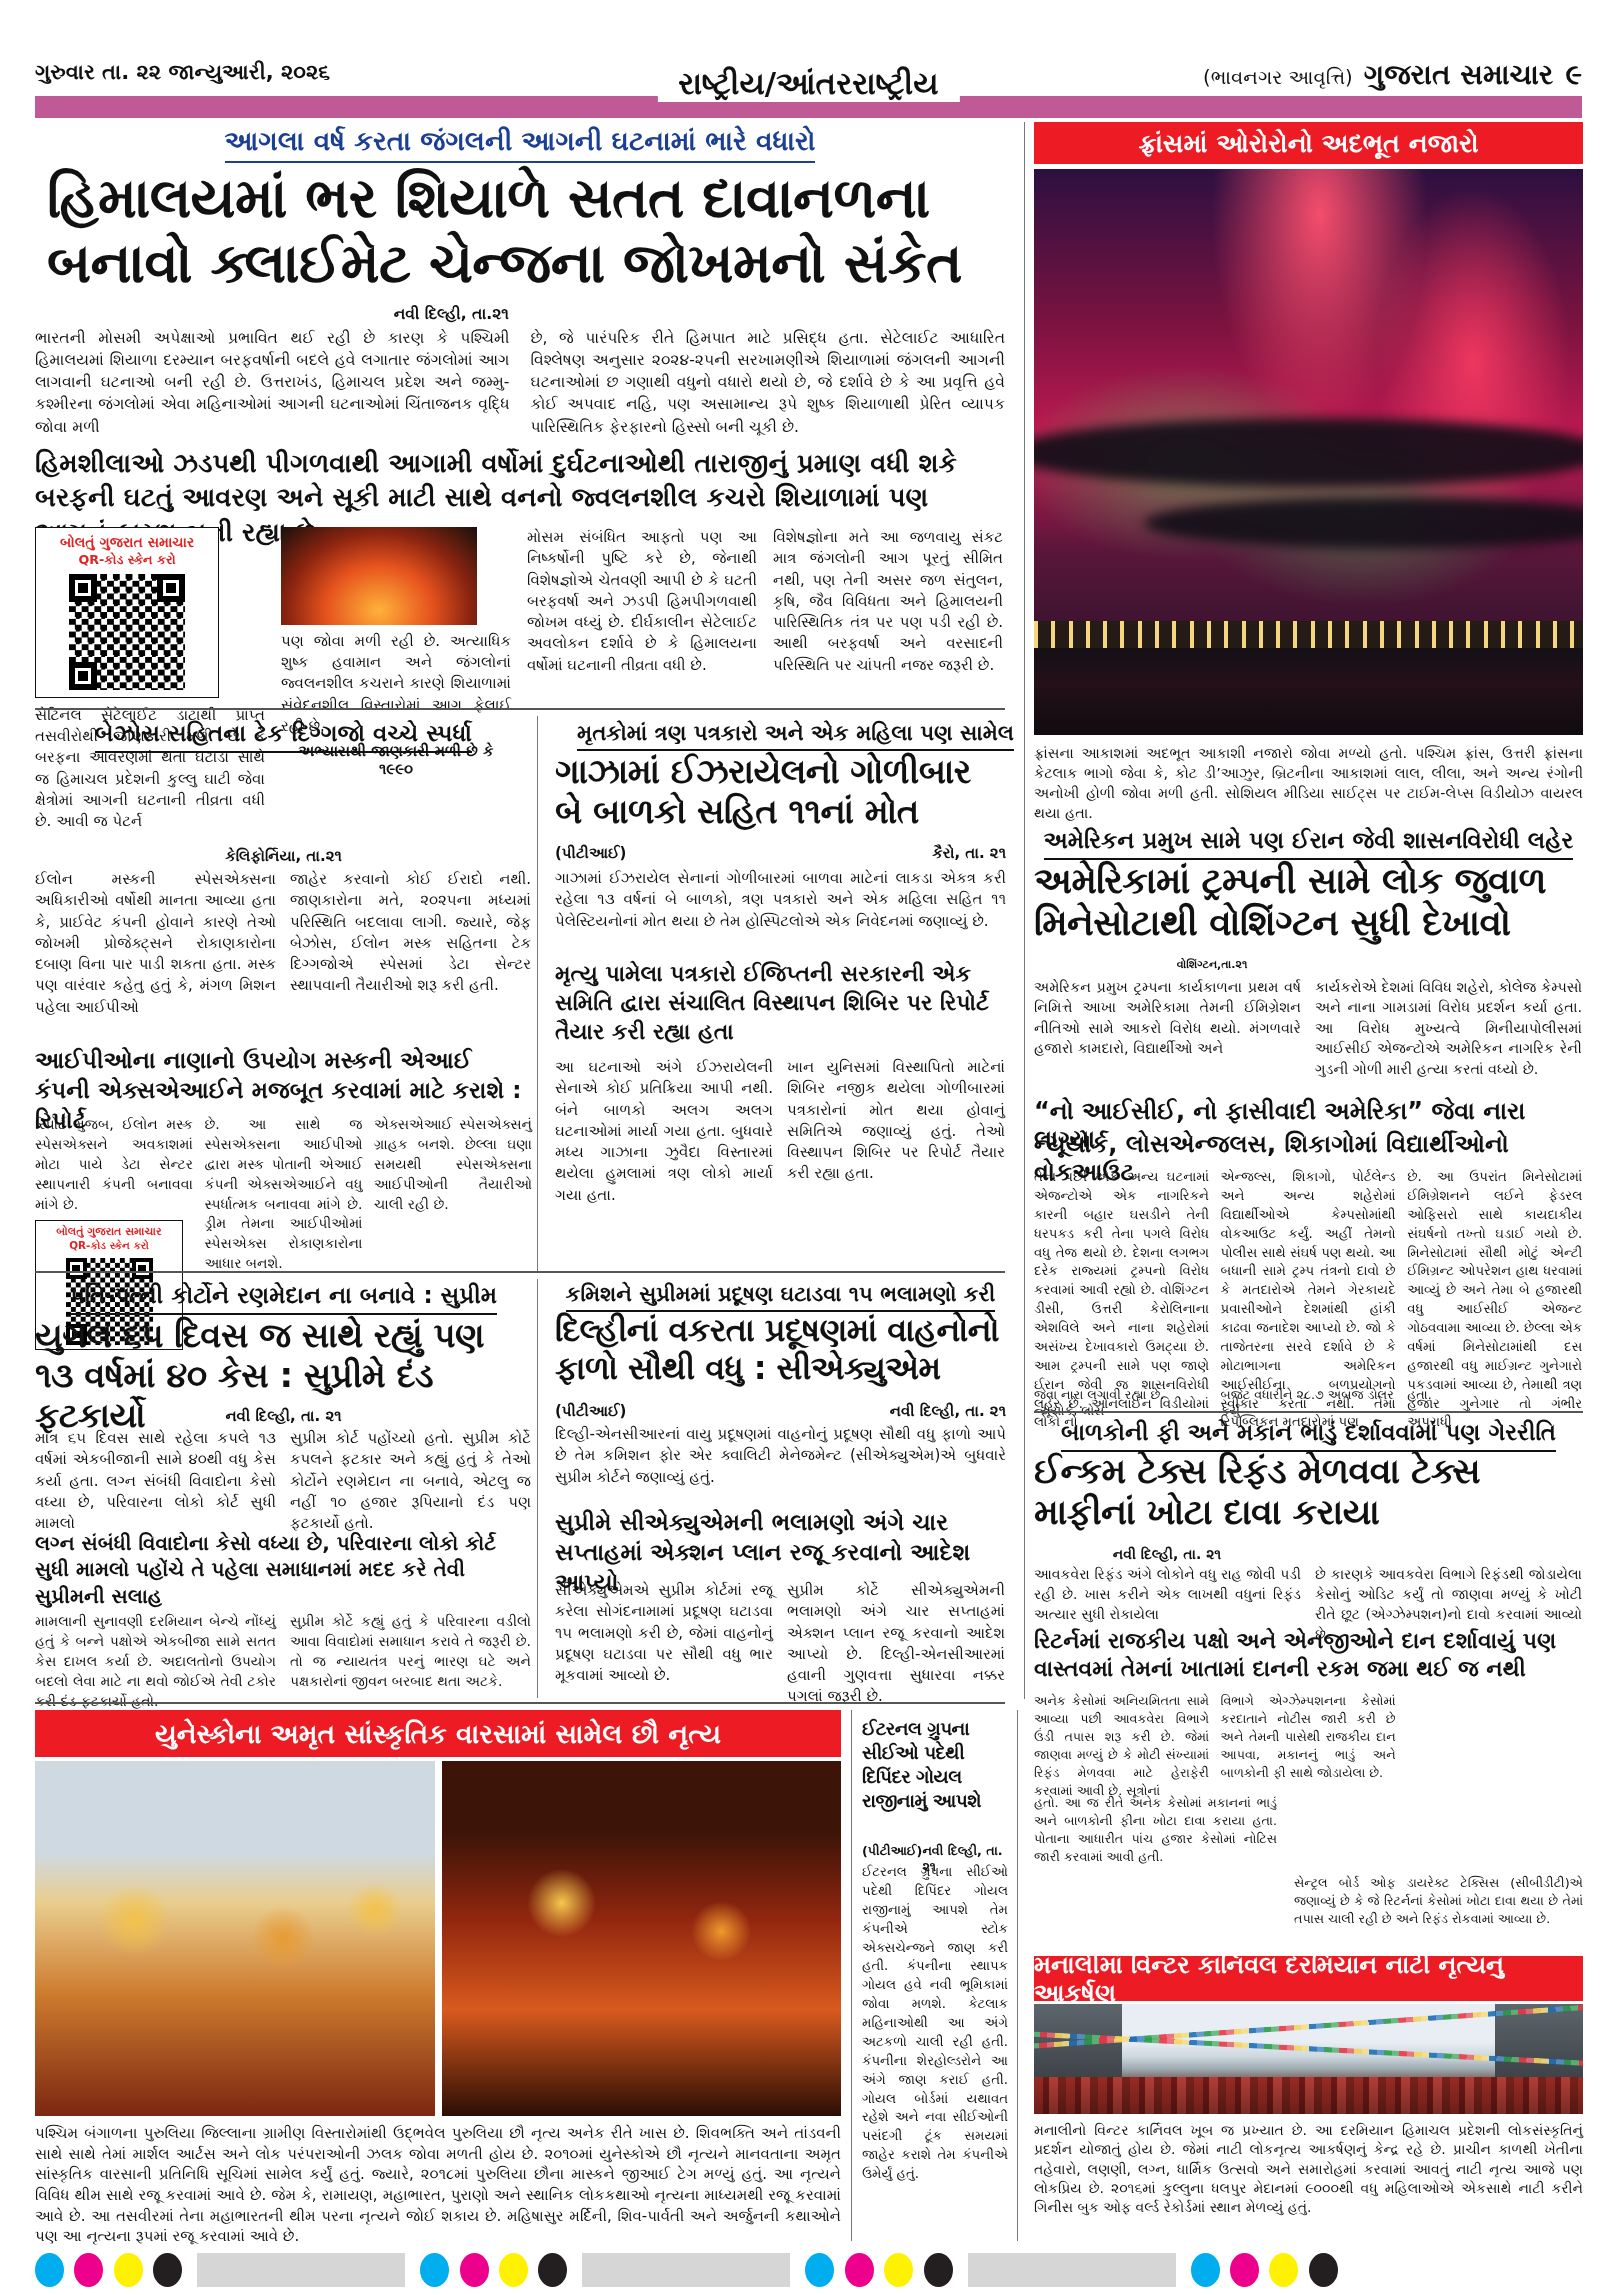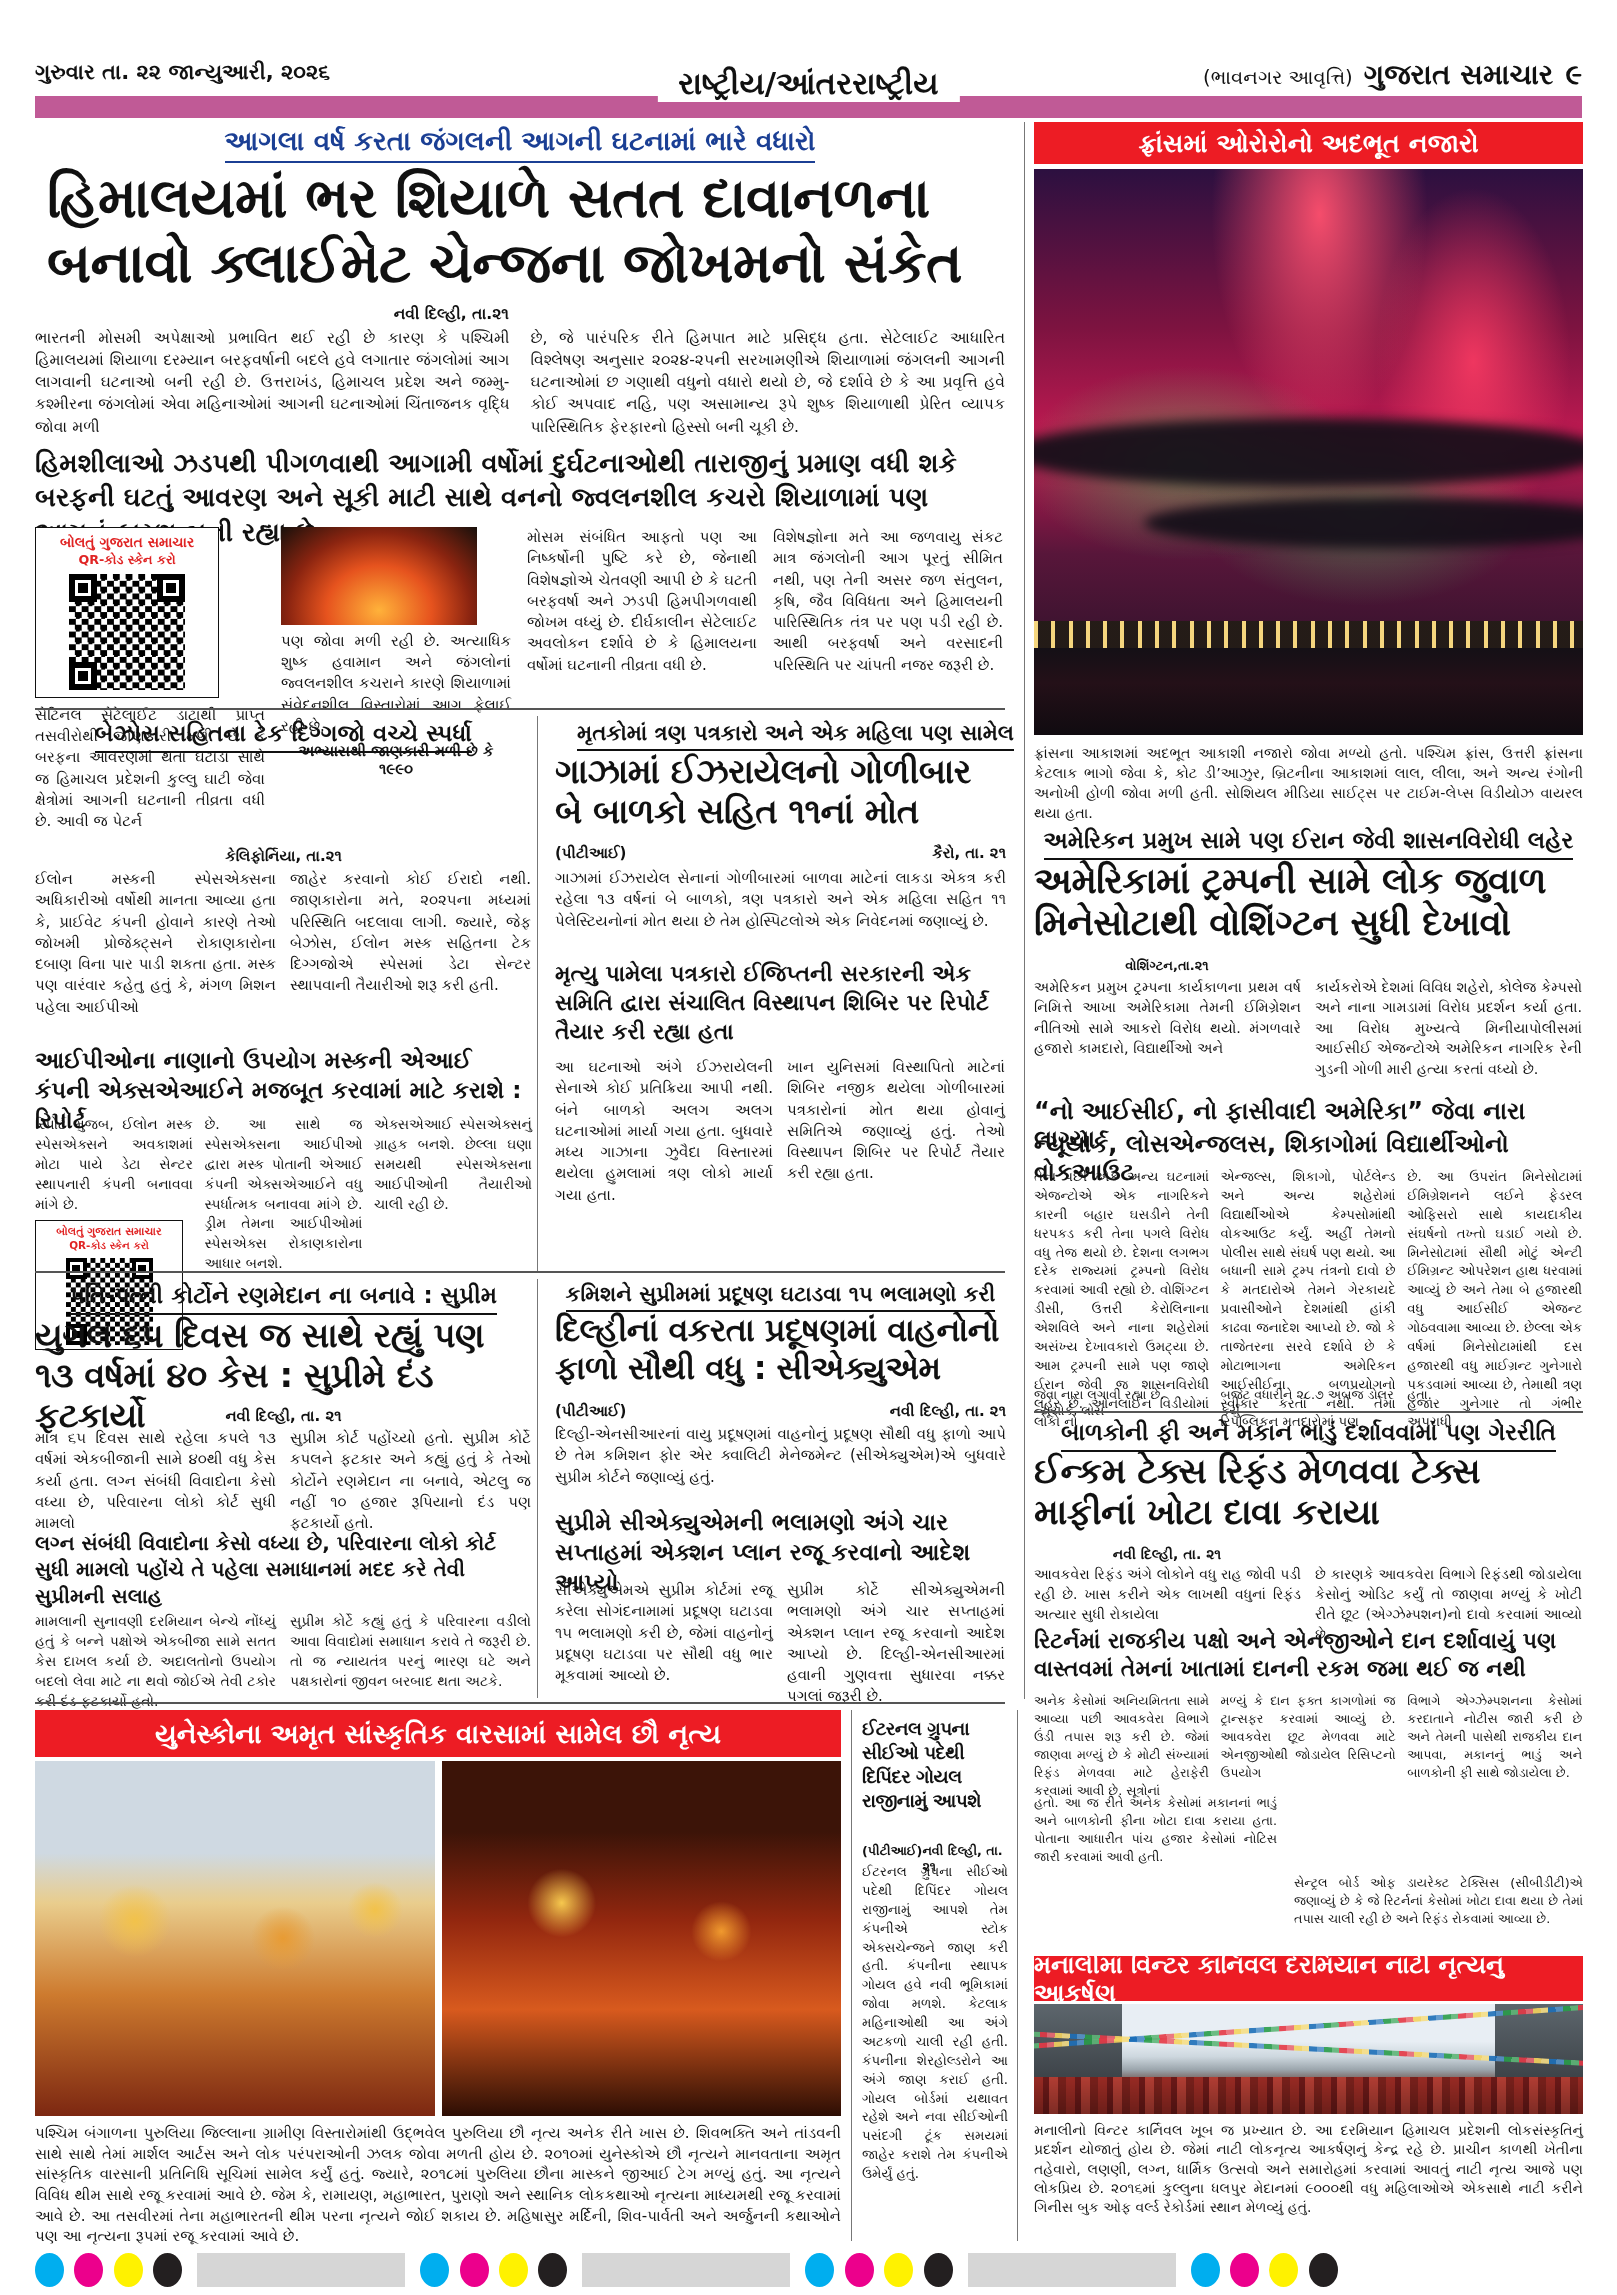--- a/index.html
+++ b/index.html
@@ -209,21 +209,21 @@
   <div class="ph aurora" style="left:1034px;top:169px;width:549px;height:566px;">
     <div class="cloud" style="top:44%;"></div>
     <div class="cloud" style="top:58%;height:52px;left:20%;width:90%;"></div>
     <div class="lights" style="bottom:87px;"></div>
     <div class="water"></div>
   </div>
   <div class="abs caption" style="left:1034px;top:744px;width:549px;font-size:14.4px;">ફ્રાંસના આકાશમાં અદભૂત આકાશી નજારો જોવા મળ્યો હતો. પશ્ચિમ ફ્રાંસ, ઉત્તરી ફ્રાંસના કેટલાક ભાગો જેવા કે, કોટ ડી’આઝુર, બ્રિટનીના આકાશમાં લાલ, લીલા, અને અન્ય રંગોની અનોખી હોળી જોવા મળી હતી. સોશિયલ મીડિયા સાઈટ્સ પર ટાઈમ-લેપ્સ વિડીયોઝ વાયરલ થયા હતા.</div>
 
   <div class="abs kicker" style="left:1034px;top:827px;width:549px;font-size:23px;"><span>અમેરિકન પ્રમુખ સામે પણ ઈરાન જેવી શાસનવિરોધી લહેર</span></div>
   <div class="abs headline" style="left:1034px;top:860px;width:549px;font-size:36px;">અમેરિકામાં ટ્રમ્પની સામે લોક જુવાળ મિનેસોટાથી વોશિંગ્ટન સુધી દેખાવો</div>
-  <div class="abs b c" style="left:1034px;top:958px;width:266px;font-size:13px;">વોશિંગ્ટન,તા.૨૧</div>
+  <div class="abs b c" style="left:1079px;top:958px;width:266px;font-size:11px;">વોશિંગ્ટન,તા.૨૧</div>
   <div class="abs cols" style="left:1034px;top:977px;width:549px;gap:14px;">
     <div class="body-t" style="width:267px;font-size:14.4px;">અમેરિકન પ્રમુખ ટ્રમ્પના કાર્યકાળના પ્રથમ વર્ષ નિમિત્તે આખા અમેરિકામા તેમની ઈમિગ્રેશન નીતિઓ સામે આકરો વિરોધ થયો. મંગળવારે હજારો કામદારો, વિદ્યાર્થીઓ અને</div>
     <div class="body-t" style="width:267px;font-size:14.4px;">કાર્યકરોએ દેશમાં વિવિધ શહેરો, કોલેજ કેમ્પસો અને નાના ગામડામાં વિરોધ પ્રદર્શન કર્યા હતા. આ વિરોધ મુખ્યત્વે મિનીયાપોલીસમાં આઈસીઈ એજન્ટોએ અમેરિકન નાગરિક રેની ગુડની ગોળી મારી હત્યા કરતાં વધ્યો છે.</div>
   </div>
   <div class="abs b" style="left:1034px;top:1097px;width:549px;font-size:24px;">“નો આઈસીઈ, નો ફાસીવાદી અમેરિકા” જેવા નારા લાગ્યા</div>
   <div class="abs b" style="left:1034px;top:1130px;width:549px;font-size:24px;">ન્યૂયોર્ક, લોસએન્જલસ, શિકાગોમાં વિદ્યાર્થીઓનો વોકઆઉટ</div>
   <div class="abs cols" style="left:1034px;top:1168px;width:549px;gap:11.6px;">
     <div class="body-t" style="width:175px;font-size:13.3px;">તેના પછી એક અન્ય ઘટનામાં એજન્ટોએ એક નાગરિકને કારની બહાર ઘસડીને તેની ધરપકડ કરી તેના પગલે વિરોધ વધુ તેજ થયો છે. દેશના લગભગ દરેક રાજ્યમાં ટ્રમ્પનો વિરોધ કરવામાં આવી રહ્યો છે. વોશિંગ્ટન ડીસી, ઉત્તરી કેરોલિનાના એશવિલે અને નાના શહેરોમાં અસંખ્ય દેખાવકારો ઉમટ્યા છે. આમ ટ્રમ્પની સામે પણ જાણે ઈરાન જેવી જ શાસનવિરોધી લહેર છે. ઓનલાઈન વિડીયોમાં લોકો નો</div>
     <div class="body-t" style="width:175px;font-size:13.3px;">એન્જલ્સ, શિકાગો, પોર્ટલેન્ડ અને અન્ય શહેરોમાં વિદ્યાર્થીઓએ કેમ્પસોમાંથી વોકઆઉટ કર્યું. અહીં તેમનો પોલીસ સાથે સંઘર્ષ પણ થયો. આ બધાની સામે ટ્રમ્પ તંત્રનો દાવો છે કે મતદારોએ તેમને ગેરકાયદે પ્રવાસીઓને દેશમાંથી હાંકી કાઢવા જનાદેશ આપ્યો છે. જો કે તાજેતરના સરવે દર્શાવે છે કે મોટાભાગના અમેરિકન આઈસીઈના બળપ્રયોગનો સ્વીકાર કરતાં નથી. તેમા રિપબ્લિકન મતદારોમાં પણ</div>
     <div class="body-t" style="width:175px;font-size:13.3px;">છે. આ ઉપરાંત મિનેસોટામાં ઈમિગ્રેશનને લઈને ફેડરલ ઓફિસરો સાથે કાયદાકીય સંઘર્ષનો તખ્તો ઘડાઈ ગયો છે. મિનેસોટામાં સૌથી મોટું એન્ટી ઈમિગ્રન્ટ ઓપરેશન હાથ ધરવામાં આવ્યું છે અને તેમા બે હજારથી વધુ આઈસીઈ એજન્ટ ગોઠવવામા આવ્યા છે. છેલ્લા એક વર્ષમાં મિનેસોટામાંથી દસ હજારથી વધુ માઈગ્રન્ટ ગુનેગારો પકડવામાં આવ્યા છે, તેમાથી ત્રણ હજાર ગુનેગાર તો ગંભીર અપરાધી</div>
@@ -239,21 +239,20 @@
   <div class="abs kicker" style="left:1034px;top:1419px;width:549px;font-size:23px;"><span>બાળકોની ફી અને મકાન ભાડું દર્શાવવામાં પણ ગેરરીતિ</span></div>
   <div class="abs headline" style="left:1034px;top:1451px;width:549px;font-size:35px;">ઈન્કમ ટેક્સ રિફંડ મેળવવા ટેક્સ માફીનાં ખોટા દાવા કરાયા</div>
   <div class="abs b c" style="left:1034px;top:1546px;width:266px;font-size:14px;">નવી દિલ્હી, તા. ૨૧</div>
   <div class="abs cols" style="left:1034px;top:1565px;width:549px;gap:14px;">
     <div class="body-t" style="width:267px;font-size:14px;">આવકવેરા રિફંડ અંગે લોકોને વધુ રાહ જોવી પડી રહી છે. ખાસ કરીને એક લાખથી વધુનાં રિફંડ અત્યાર સુધી રોકાયેલા</div>
     <div class="body-t" style="width:267px;font-size:14px;">છે કારણકે આવકવેરા વિભાગે રિફંડથી જોડાયેલા કેસોનું ઓડિટ કર્યું તો જાણવા મળ્યું કે ખોટી રીતે છૂટ (એગ્ઝેમ્પશન)નો દાવો કરવામાં આવ્યો છે.</div>
   </div>
   <div class="abs b" style="left:1034px;top:1627px;width:549px;font-size:22px;line-height:1.28;">રિટર્નમાં રાજકીય પક્ષો અને એનજીઓને દાન દર્શાવાયું પણ વાસ્તવમાં તેમનાં ખાતામાં દાનની રકમ જમા થઈ જ નથી</div>
   <div class="abs cols" style="left:1034px;top:1692px;width:549px;gap:11.6px;">
     <div class="body-t" style="width:175px;font-size:12.7px;">અનેક કેસોમાં અનિયમિતતા સામે આવ્યા પછી આવકવેરા વિભાગે ઉંડી તપાસ શરૂ કરી છે. જેમાં જાણવા મળ્યું છે કે મોટી સંખ્યામાં રિફંડ મેળવવા માટે હેરાફેરી કરવામાં આવી છે. સૂત્રોનાં</div>
-    <div class="body-t" style="width:175px;font-size:12.7px;">મળ્યું કે દાન ફક્ત કાગળોમાં જ ટ્રાન્સફર કરવામાં આવ્યું છે. આવકવેરા છૂટ મેળવવા માટે એનજીઓથી જોડાયેલ રિસિપ્ટનો ઉપયોગ</div>
     <div class="body-t" style="width:175px;font-size:12.7px;">વિભાગે એગ્ઝેમ્પશનના કેસોમાં કરદાતાને નોટીસ જારી કરી છે અને તેમની પાસેથી રાજકીય દાન આપવા, મકાનનું ભાડું અને બાળકોની ફી સાથે જોડાયેલા છે.</div>
   </div>
   <div class="abs body-t" style="left:1034px;top:1794px;width:243px;font-size:12.7px;">હતો. આ જ રીતે અનેક કેસોમાં મકાનનાં ભાડું અને બાળકોની ફીના ખોટા દાવા કરાયા હતા. પોતાના આધારીત પાંચ હજાર કેસોમાં નોટિસ જારી કરવામાં આવી હતી.</div>
   <div class="abs body-t" style="left:1294px;top:1874px;width:289px;font-size:12.7px;">સેન્ટ્રલ બોર્ડ ઓફ ડાયરેક્ટ ટેક્સિસ (સીબીડીટી)એ જણાવ્યું છે કે જે રિટર્નનાં કેસોમાં ખોટા દાવા થયા છે તેમાં તપાસ ચાલી રહી છે અને રિફંડ રોકવામાં આવ્યા છે.</div>
 
   <div class="abs banner" style="left:1034px;top:1956px;width:549px;height:45px;font-size:24px;">મનાલીમાં વિન્ટર કાર્નિવલ દરમિયાન નાટી નૃત્યનું આકર્ષણ</div>
   <div class="ph manali" style="left:1034px;top:2004px;width:549px;height:110px;">
     <div class="bldg" style="left:0;"></div>
     <div class="bldg" style="right:0;"></div>
     <div class="flagline" style="top:18%;transform:rotate(-4deg);"></div>

